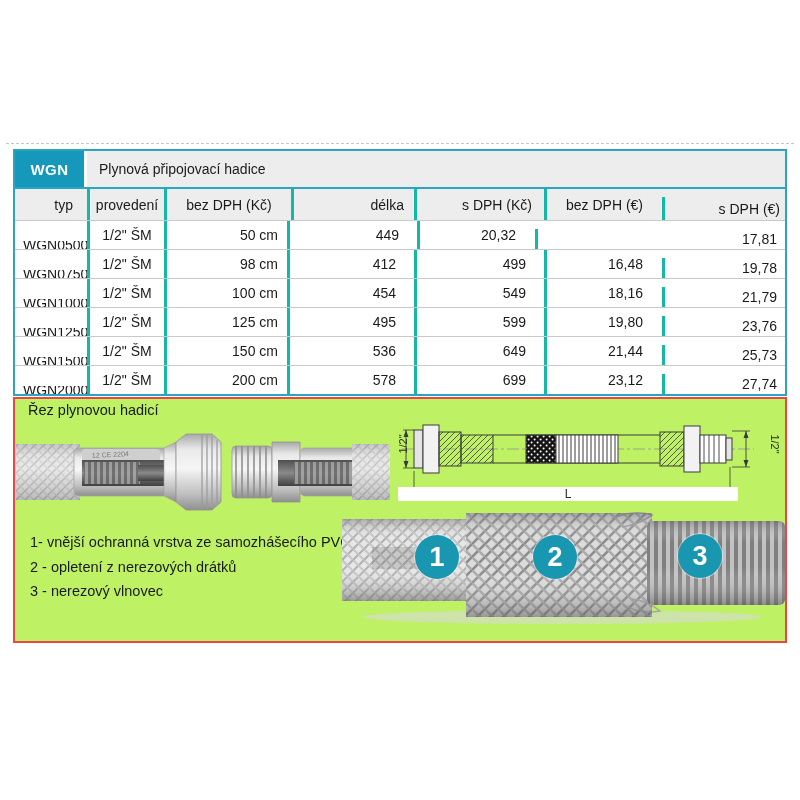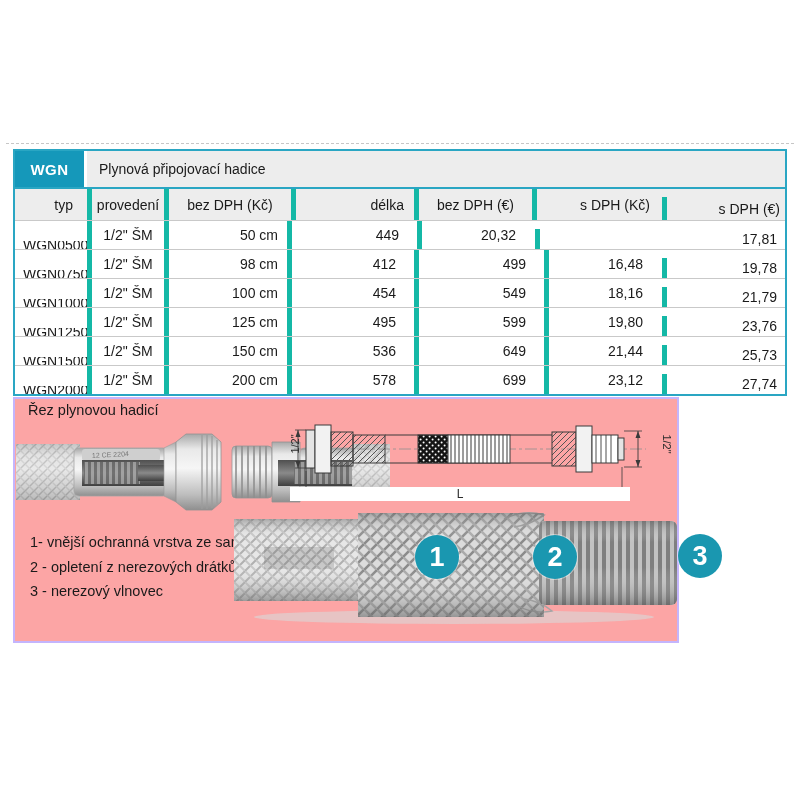--- a/index.html
+++ b/index.html
@@ -16,42 +16,42 @@
                  border:2px solid #2aa6c3;background:#fff;box-sizing:border-box;}
   .title-row{display:flex;height:36px;}
   .code-cell{flex:0 0 69px;background:#1598ba;color:#fff;font-size:15px;font-weight:bold;
              display:flex;align-items:center;justify-content:center;letter-spacing:.5px;
              border-right:3px solid #fff;}
   .title-cell{flex:1;background:#ededed;display:flex;align-items:center;
               padding-left:12px;font-size:14px;}
   .header-row{display:flex;height:31px;background:#ededed;border-top:2px solid #2aa6c3;}
   .data-row{display:flex;height:28px;background:#fff;border-top:1px solid #c9c9c9;}
   .cell{display:flex;align-items:center;font-size:14px;box-sizing:border-box;overflow:hidden;white-space:nowrap;}
-  .header-row .cell,.data-row .cell{border-left:5px solid #14b8a6;}
+  .header-row .cell,.data-row .cell{border-left:3px solid #14b8a6;}
   .header-row .cell:first-child,.data-row .cell:first-child{border-left:none;}
   .col0{flex:0 0 72px;} .col1{flex:0 0 77px;} .col2{flex:0 0 123px;}
   .col3{flex:0 0 127px;} .col4{flex:0 0 130px;} .col5{flex:0 0 118px;} .col6{flex:1 1 auto;margin-top:8px;}
   .header-row .col0{justify-content:flex-end;padding-right:14px;}
   .header-row .col1{justify-content:center;}
   .header-row .col2{justify-content:flex-end;padding-right:10px;}
   .header-row .col3{justify-content:center;}
   .header-row .col4{justify-content:flex-end;padding-right:12px;}
   .header-row .col5{justify-content:center;}
   .header-row .col6{justify-content:flex-end;padding-right:5px;}
   .data-row .col0{justify-content:flex-start;padding-left:8px;margin-top:20px;}
   .data-row .col1{justify-content:center;}
   .data-row .col2{justify-content:flex-end;padding-right:9px;}
   .data-row .col3{justify-content:flex-end;padding-right:18px;}
   .data-row .col4{justify-content:flex-end;padding-right:18px;}
   .data-row .col5{justify-content:flex-end;padding-right:19px;}
   .data-row .col6{justify-content:flex-end;padding-right:8px;}
 
   
-  .panel{position:absolute;left:13px;top:397px;width:666px;height:246px;
-         border:2px solid #c4b5fd;background:#fca5a5;box-sizing:border-box;}
+  .panel{position:absolute;left:13px;top:397px;width:774px;height:246px;
+         border:2px solid #ef4444;background:#bef264;box-sizing:border-box;}
   .section-title{position:absolute;left:13px;top:3px;font-size:14.5px;}
   .photo-fittings{position:absolute;left:1px;top:29px;width:374px;height:88px;}
   .tech{position:absolute;right:2px;top:6px;width:385px;height:112px;}
   .tech svg{position:absolute;inset:0;}
   .dim-label{position:absolute;font-size:11px;color:#2b2b2b;width:40px;text-align:center;}
   .dim-left{left:-15px;top:33px;transform:rotate(-90deg);}
   .dim-right{right:-12px;top:33px;transform:rotate(90deg);}
   .dim-length{left:0;top:82px;width:340px;text-align:center;font-size:12px;background:#fff;}
   .legend{position:absolute;left:15px;top:131px;font-size:14.5px;line-height:24.5px;}
   .photo-layers{position:absolute;right:0;top:106px;width:443px;height:122px;}
@@ -70,22 +70,22 @@
   <div class="catalog-table">
     <div class="title-row">
       <div class="cell- code-cell">WGN</div>
       <div class="title-cell">Plynová připojovací hadice</div>
     </div>
     <div class="header-row">
         <div class="cell col0">typ</div>
         <div class="cell col1">provedení</div>
         <div class="cell col3">bez DPH (Kč)</div>
         <div class="cell col2">délka</div>
+        <div class="cell col4">s DPH (Kč)</div>
         <div class="cell col5">bez DPH (€)</div>
-        <div class="cell col4">s DPH (Kč)</div>
         <div class="cell col6">s DPH (€)</div>
       </div>
     <div>
         <div class="data-row">
           <div class="cell col0">WGN0500</div>
           <div class="cell col1">1/2" ŠM</div>
           <div class="cell col2">50 cm</div>
           <div class="cell col4">449</div>
           <div class="cell col5">20,32</div>
           <div class="cell col6">17,81</div>

